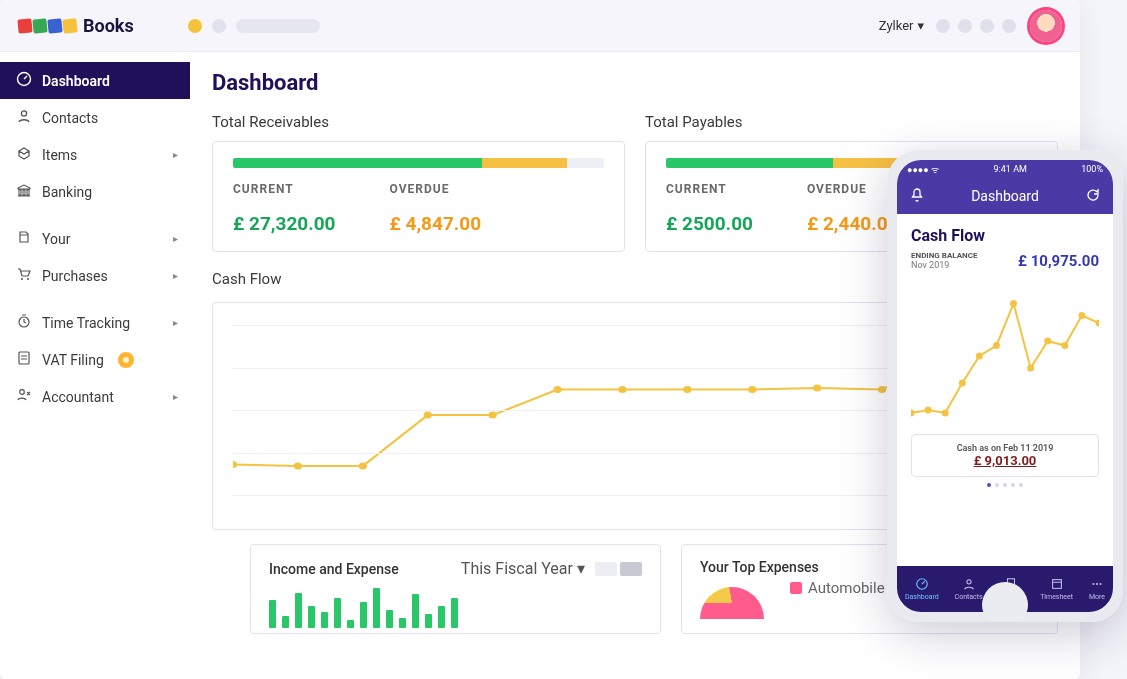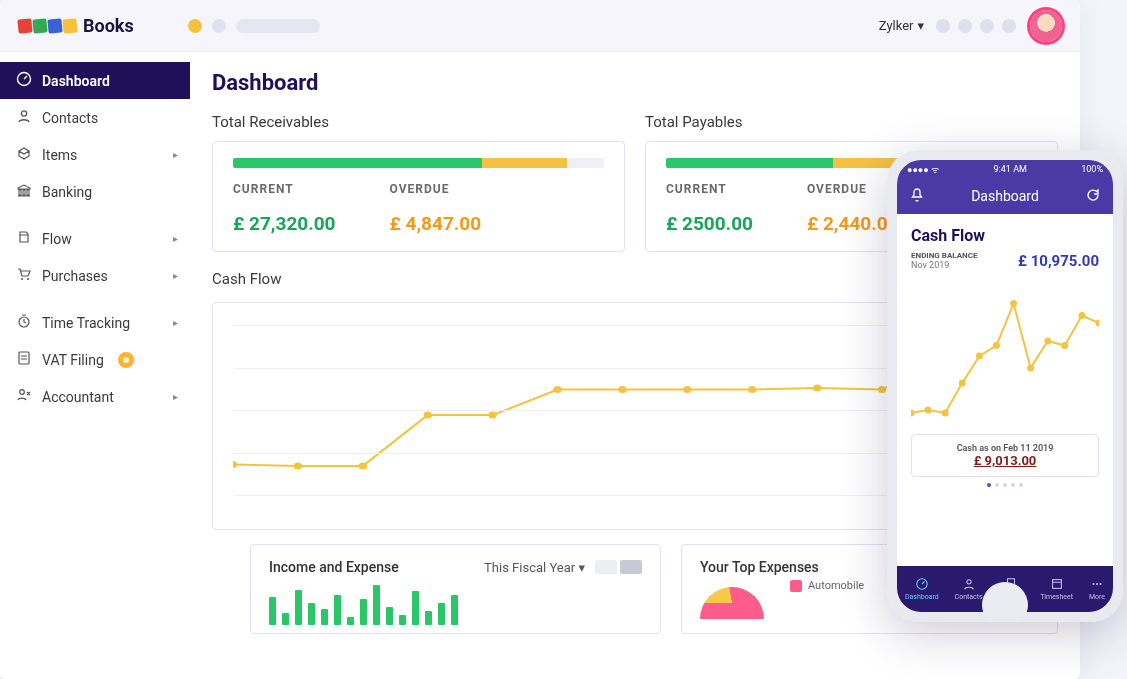--- a/index.html
+++ b/index.html
@@ -70,25 +70,25 @@
 .cash-chart{ position:relative; height:170px; margin-top:6px;}
 .grid-line{ position:absolute; left:0; right:0; border-top:1px solid #f0eef8;}
 .legend-box{ position:absolute; top:0; right:-2px; width:95px; border:1px solid #e6e3f4; background:#fff; font-size:11px; color:#666;}
 .legend-box div{ padding:10px 10px;}
 .lower-row{ display:flex; gap:20px; margin-top:14px;margin-left:38px;}
 .lower-card{ border:1px solid #e3e0f3; border-radius:4px; padding:14px 18px 0 18px; background:#fff; height:90px; overflow:hidden;}
 .lower-card.inc{ flex: 1.1;}
 .lower-card.exp{ flex: 1;}
 .lc-head{ display:flex; justify-content:space-between; align-items:center;}
 .lc-title{ font-size:14px; color:#333; font-weight:500;}
-.lc-sub{ font-size:13px; color:#555;text-align:right;}
+.lc-sub{ font-size:16px; color:#555;text-align:right;}
 .bars-mini{ display:flex; align-items:flex-end; gap:6px; height:40px; margin-top:10px;}
 .bm{ width:7px; background:#2ac769; border-radius:1px;}
 .pie{ width:64px;height:32px; border-radius:64px 64px 0 0; background: conic-gradient(from 270deg, #f7c948 0 80deg, #ff5b8d 80deg 180deg); margin-top:8px;}
-.legend-pink{ display:flex; align-items:center; gap:6px; font-size:11px; color:#666;}
+.legend-pink{ display:flex; align-items:center; gap:6px; font-size:15px; color:#666;}
 .sw{width:12px;height:12px;border-radius:2px;}
 .sw.pink{background:#ff5b8d;}
 .toggle-gray{display:flex;gap:3px;}
 .tg{width:22px;height:14px;background:#ededf4;border-radius:2px;}
 .tg.dark{background:#c9c9d4;}
 
 
 .phone{
   position:absolute; right:4px; top:150px;
   width:236px; height:472px;
@@ -187,21 +187,21 @@
         </span>
         <span>Banking</span>
       </div>
       <div class="s-sep"></div>
       <div class="s-item">
         <span>
           <svg width="16" height="16" viewBox="0 0 16 16">
               <path d="M4 3h6l2 2v8H4z M4 6h8" fill="none" stroke="#555" stroke-width="1.2"></path>
             </svg>
         </span>
-        <span>Flow</span>
+        <span>Your</span>
         <span class="caret">▸</span>
       </div>
       <div class="s-item">
         <span>
           <svg width="16" height="16" viewBox="0 0 16 16">
               <path d="M2 3h2l2 7h6l2-5H5" fill="none" stroke="#555" stroke-width="1.2"></path>
               <circle cx="6" cy="13" r="1" fill="#555"></circle>
               <circle cx="12" cy="13" r="1" fill="#555"></circle>
             </svg>
         </span>

